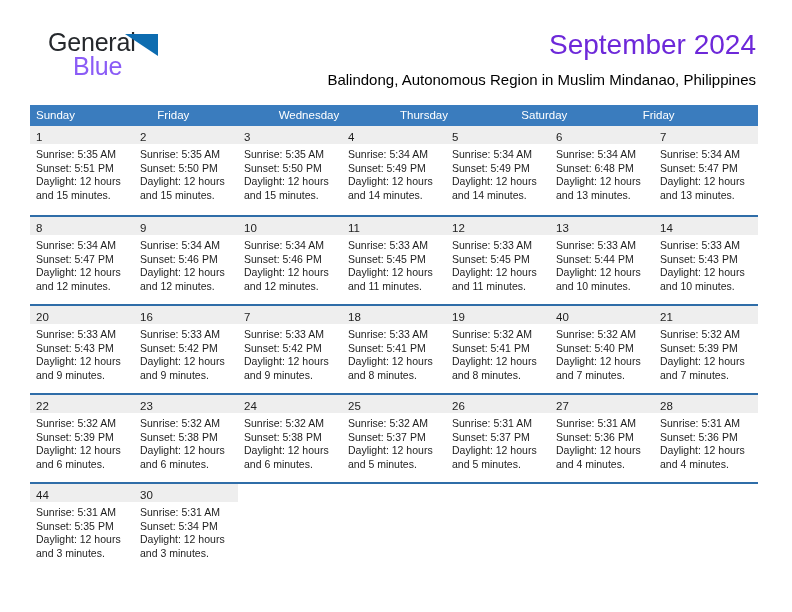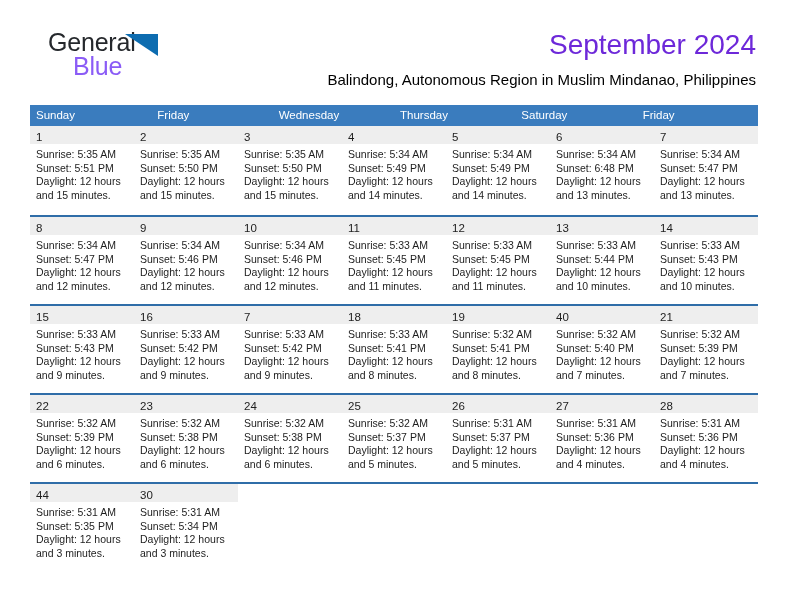--- a/index.html
+++ b/index.html
@@ -304,21 +304,21 @@
             <div class="day-body">
               <div class="day-line">Sunrise: 5:33 AM</div>
               <div class="day-line">Sunset: 5:43 PM</div>
               <div class="day-line">Daylight: 12 hours</div>
               <div class="day-line">and 10 minutes.</div>
             </div>
           </div>
         </div>
         <div class="week-row">
           <div class="day-cell filled">
-            <div class="daynum-band"><span class="daynum">15</span></div>
+            <div class="daynum-band"><span class="daynum">20</span></div>
             <div class="day-body">
               <div class="day-line">Sunrise: 5:33 AM</div>
               <div class="day-line">Sunset: 5:43 PM</div>
               <div class="day-line">Daylight: 12 hours</div>
               <div class="day-line">and 9 minutes.</div>
             </div>
           </div>
           <div class="day-cell filled">
             <div class="daynum-band"><span class="daynum">16</span></div>
             <div class="day-body">

